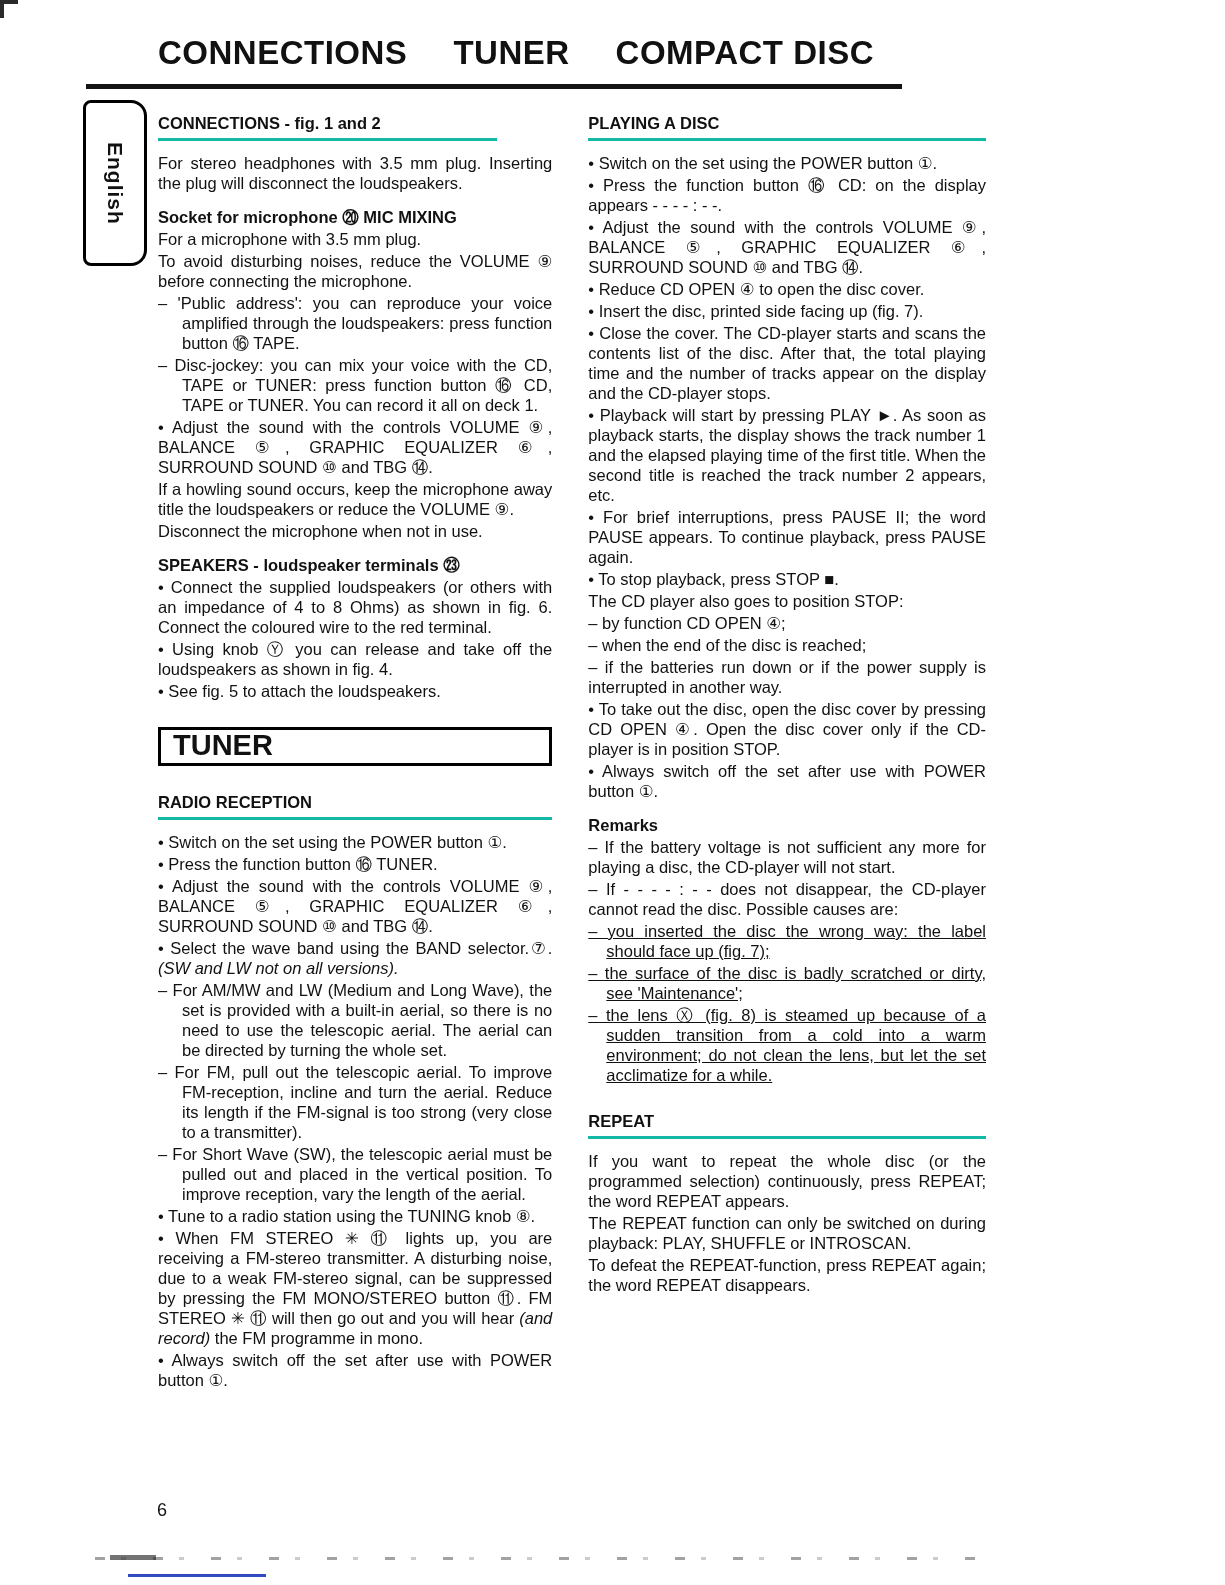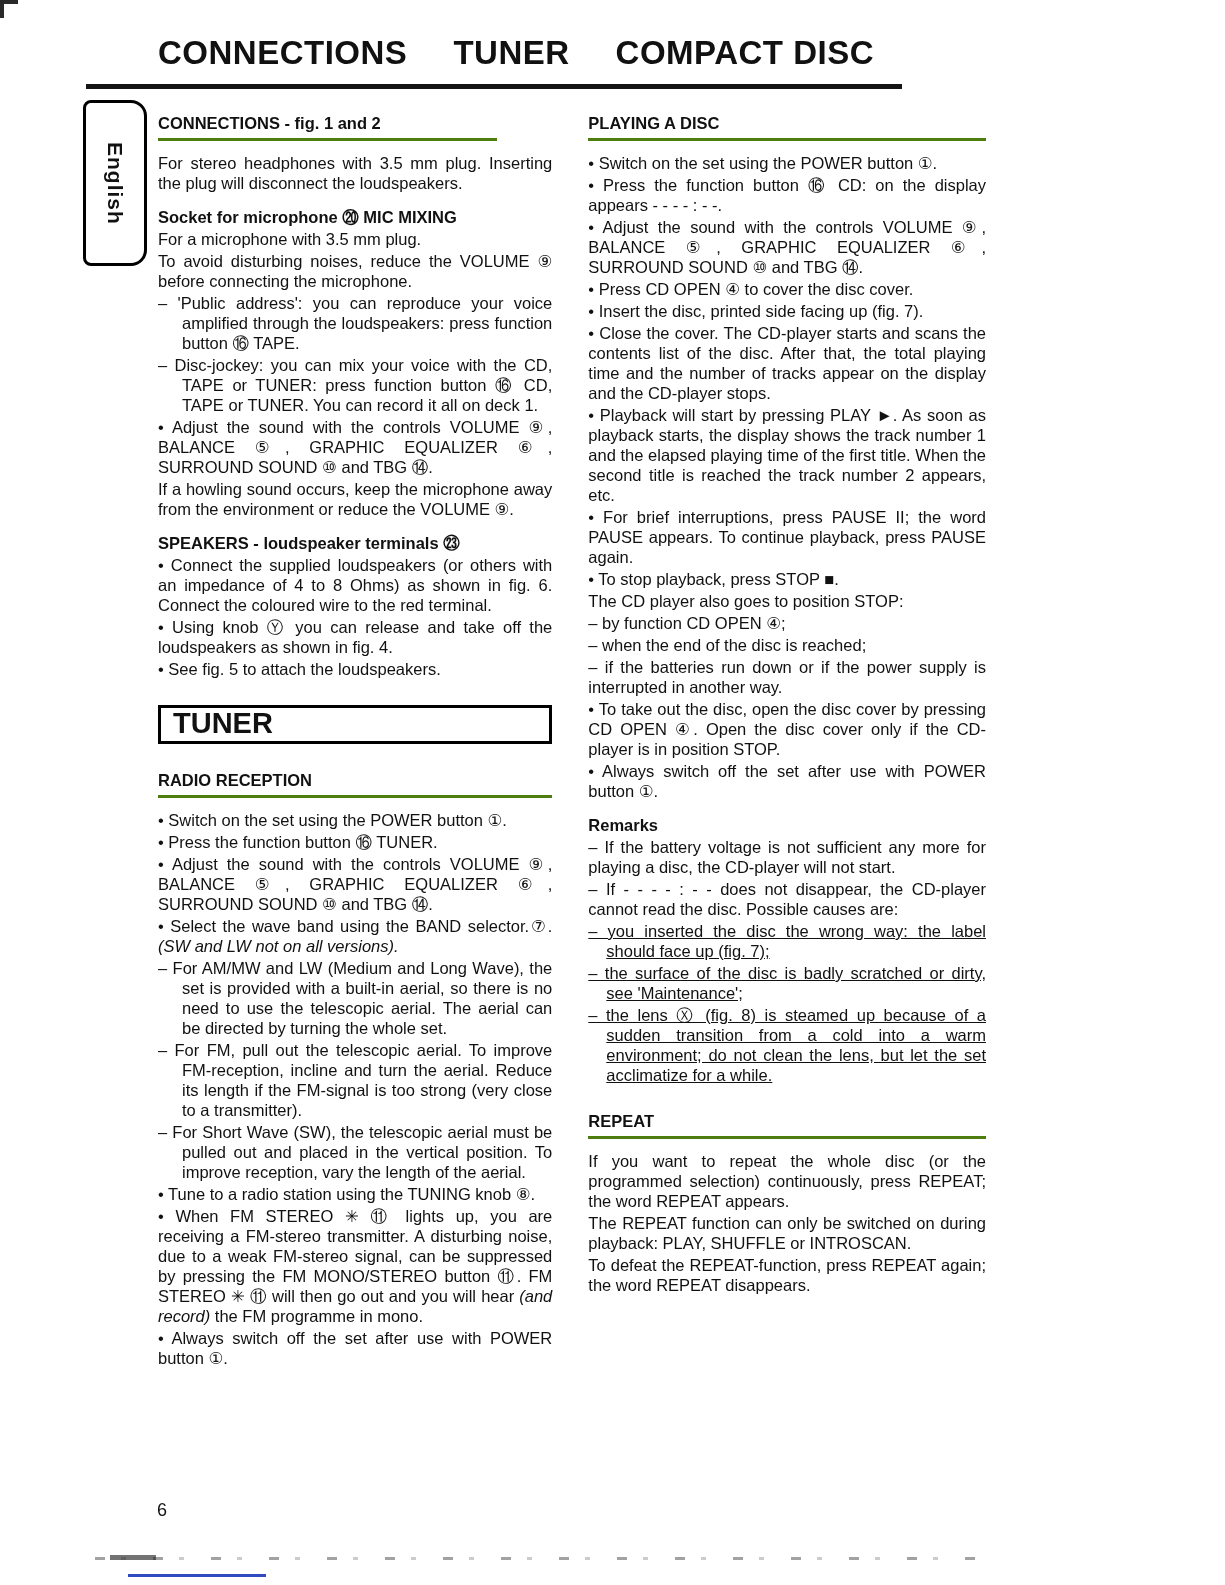--- a/index.html
+++ b/index.html
@@ -34,21 +34,21 @@
   }
 
   
   .columns { display:flex; gap:36px; padding:20px 0 0 158px; }
   .col { font-size:16.5px; line-height:20px; text-align:justify; }
   .col-left  { width:462px; }
   .col-right { width:466px; }
 
   .col > div { margin:0 0 2px; }
   .h-rule {
-    font-weight:700; border-bottom:3px solid #4d7c0f;
+    font-weight:700; border-bottom:3px solid #14b8a6;
     padding-bottom:5px; margin:26px 0 12px !important;
     text-align:left;
   }
   .h-rule.first { margin-top:4px !important; }
   .h-rule.short { width:86%; }
   .b-bold { font-weight:700; margin-top:14px !important; }
   .para { }
   .bullet { margin-top:1px !important; }
   .dash-hang { padding-left:24px; text-indent:-24px; }
   .dash { }
@@ -95,21 +95,22 @@
 
     <section class="col col-left">
       <div class="h-rule short first">CONNECTIONS - fig. 1 and 2</div>
       <div class="para">For stereo headphones with 3.5 mm plug. Inserting the plug will disconnect the loudspeakers.</div>
       <div class="b-bold">Socket for microphone ⑳ MIC MIXING</div>
       <div class="para">For a microphone with 3.5 mm plug.</div>
       <div class="para">To avoid disturbing noises, reduce the VOLUME ⑨ before connecting the microphone.</div>
       <div class="dash-hang">– 'Public address': you can reproduce your voice amplified through the loudspeakers: press function button ⑯ TAPE.</div>
       <div class="dash-hang">– Disc-jockey: you can mix your voice with the CD, TAPE or TUNER: press function button ⑯ CD, TAPE or TUNER. You can record it all on deck 1.</div>
       <div class="bullet">• Adjust the sound with the controls VOLUME ⑨, BALANCE ⑤, GRAPHIC EQUALIZER ⑥, SURROUND SOUND ⑩ and TBG ⑭.</div>
-      <div class="para">If a howling sound occurs, keep the microphone away from the environment or reduce the VOLUME ⑨.</div>
+      <div class="para">If a howling sound occurs, keep the microphone away title the loudspeakers or reduce the VOLUME ⑨.</div>
+      <div class="para">Disconnect the microphone when not in use.</div>
       <div class="b-bold">SPEAKERS - loudspeaker terminals ㉓</div>
       <div class="bullet">• Connect the supplied loudspeakers (or others with an impedance of 4 to 8 Ohms) as shown in fig. 6. Connect the coloured wire to the red terminal.</div>
       <div class="bullet">• Using knob Ⓨ you can release and take off the loudspeakers as shown in fig. 4.</div>
       <div class="bullet">• See fig. 5 to attach the loudspeakers.</div>
       <div class="tuner-box">
         <span>TUNER</span>
       </div>
       <div class="h-rule">RADIO RECEPTION</div>
       <div class="bullet">• Switch on the set using the POWER button ①.</div>
       <div class="bullet">• Press the function button ⑯ TUNER.</div>
@@ -125,21 +126,21 @@
         <span>• When FM STEREO ✳ ⑪ lights up, you are receiving a FM-stereo transmitter. A disturbing noise, due to a weak FM-stereo signal, can be suppressed by pressing the FM MONO/STEREO button ⑪. FM STEREO ✳ ⑪ will then go out and you will hear </span><em>(and record)</em><span> the FM programme in mono.</span>
       </div>
       <div class="bullet">• Always switch off the set after use with POWER button ①.</div>
     </section>
 
     <section class="col col-right">
       <div class="h-rule first">PLAYING A DISC</div>
       <div class="bullet">• Switch on the set using the POWER button ①.</div>
       <div class="bullet">• Press the function button ⑯ CD: on the display appears - - - - : - -.</div>
       <div class="bullet">• Adjust the sound with the controls VOLUME ⑨, BALANCE ⑤, GRAPHIC EQUALIZER ⑥, SURROUND SOUND ⑩ and TBG ⑭.</div>
-      <div class="bullet">• Press CD OPEN ④ to cover the disc cover.</div>
+      <div class="bullet">• Reduce CD OPEN ④ to open the disc cover.</div>
       <div class="bullet">• Insert the disc, printed side facing up (fig. 7).</div>
       <div class="bullet">• Close the cover. The CD-player starts and scans the contents list of the disc. After that, the total playing time and the number of tracks appear on the display and the CD-player stops.</div>
       <div class="bullet">• Playback will start by pressing PLAY ►. As soon as playback starts, the display shows the track number 1 and the elapsed playing time of the first title. When the second title is reached the track number 2 appears, etc.</div>
       <div class="bullet">• For brief interruptions, press PAUSE II; the word PAUSE appears. To continue playback, press PAUSE again.</div>
       <div class="bullet">• To stop playback, press STOP ■.</div>
       <div class="para">The CD player also goes to position STOP:</div>
       <div class="dash">– by function CD OPEN ④;</div>
       <div class="dash">– when the end of the disc is reached;</div>
       <div class="dash">– if the batteries run down or if the power supply is interrupted in another way.</div>
       <div class="bullet">• To take out the disc, open the disc cover by pressing CD OPEN ④. Open the disc cover only if the CD-player is in position STOP.</div>

